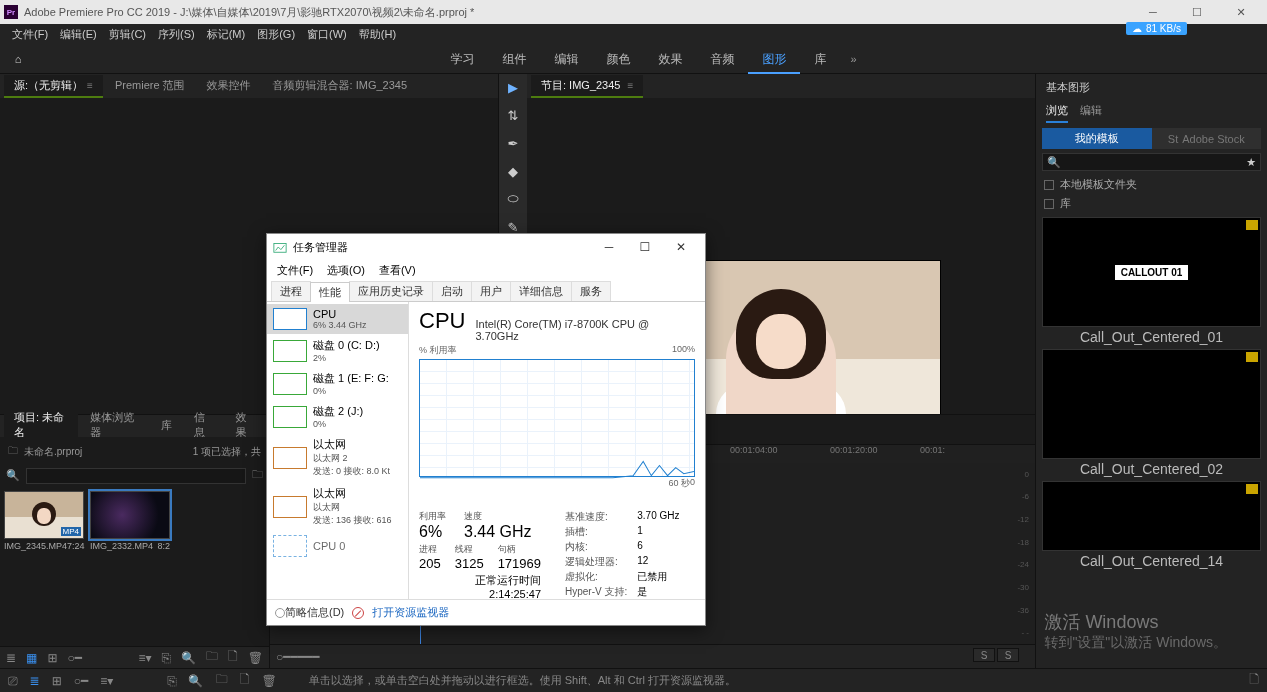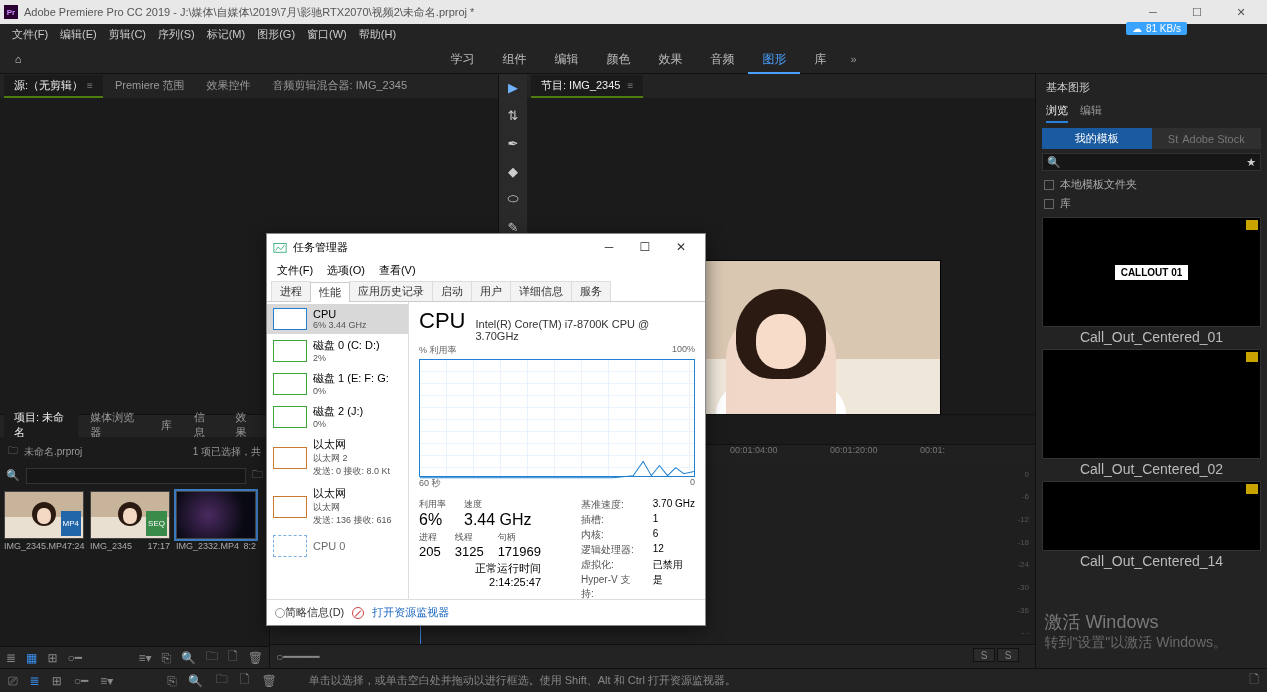--- a/index.html
+++ b/index.html
@@ -96,21 +96,21 @@
 .proj-search { display:flex; align-items:center; gap:6px; margin: 4px 2px;}
 .proj-search .sbox { flex:1; height:16px; background:#161616; border:1px solid #333;}
 .bins { display:flex; gap:6px; margin-top: 6px;}
 .bin { width: 80px;}
 .bin .th { height: 48px; background:#333; position:relative; border:1px solid #444; overflow:hidden;}
 .bin .th.selected { outline: 2px solid #3a7abf;}
 .bin .th .mini-person { position:absolute; inset:0; background: linear-gradient(180deg,#c8b49a 0%,#c8b49a 55%, #e9e0d2 55%);}
 .bin .th .mini-head { position:absolute; left:50%; top:10px; transform:translateX(-50%); width:24px; height:24px; background:#2a1a12; border-radius:50%;}
 .bin .th .mini-face { position:absolute; left:50%; top:16px; transform:translateX(-50%); width:14px; height:16px; background:#f3d8c4; border-radius:45%;}
 .bin .th .dark { position:absolute; inset:0; background: radial-gradient(circle at 40% 50%, #4a2a60 0%, #0a0a14 70%);}
-.bin .th .taglabel { position:absolute; right:2px; bottom:2px; background:#2266aa; color:#fff; font-size:8px; padding:8px 2px;}
+.bin .th .taglabel { position:absolute; right:2px; bottom:2px; background:#2266aa; color:#fff; font-size:8px; padding:0 2px;}
 .bin .meta { display:flex; justify-content:space-between; font-size:9px; color:#aaa; margin-top:2px;}
 .proj-footer { height: 22px; display:flex; align-items:center; gap: 10px; padding: 0 6px; border-top:1px solid #111; color:#888;}
 .proj-footer .ic { font-size:12px;}
 .proj-footer .ic.active { color:#3a90ef; }
 
 .timeline { flex:1; display:flex; flex-direction:column; background:#1b1b1b;}
 .tl-header { height: 30px; display:flex; align-items:center; padding: 0 8px; gap:8px; color:#888; border-bottom:1px solid #111; position:relative;}
 .tl-ruler { height: 18px; background:#202020; position:relative; font-size:9px; color:#777;}
 .tl-ruler .tick { position:absolute; top:0;}
 .tl-body { flex:1; position:relative; background:#1f1f1f;}
@@ -148,22 +148,22 @@
 .tm-chip.eth { border-color:#c77a2e;}
 .tm-rowtext .l1 { font-size:11px;}
 .tm-rowtext .l2 { font-size:9px; color:#555;}
 .tm-main { flex:1; padding: 6px 10px; position:relative; overflow:hidden;}
 .tm-h { display:flex; align-items:baseline; gap: 10px;}
 .tm-h .big { font-size: 22px; }
 .tm-h .sub { font-size: 11px; color:#333;}
 .tm-axis { display:flex; justify-content:space-between; font-size:9px; color:#666; margin-top:2px;}
 .tm-graph { height: 118px; border:1px solid #2180d0; background: repeating-linear-gradient(to bottom, transparent 0, transparent 11px, #eaf2fb 11px, #eaf2fb 12px), repeating-linear-gradient(to right, transparent 0, transparent 26px, #eaf2fb 26px, #eaf2fb 27px); position:relative; margin-top:2px;}
 .tm-graph svg { position:absolute; inset:0;}
-.tm-axis2 { display:flex; justify-content:space-between; font-size:9px; color:#666;}
-.tm-stats { display:flex; gap: 40px; margin-top: 8px;}
+.tm-axis2 { display:flex; justify-content:flex-end; font-size:9px; color:#666;}
+.tm-stats { display:flex; gap: 24px; margin-top: 20px;}
 .tm-col .lab { font-size:9px; color:#555;}
 .tm-col .val { font-size: 16px;}
 .tm-col .valm { font-size: 13px;}
 .tm-kv { font-size: 10px; display:grid; grid-template-columns: auto auto; column-gap: 10px; row-gap: 1px; align-content:start;}
 .tm-kv .k { color:#555;}
 .tm-foot { height: 26px; border-top:1px solid #ddd; display:flex; align-items:center; padding: 0 8px; gap: 8px;}
 .tm-foot .less { display:flex; align-items:center; gap:0; color:#333;}
 .tm-foot .link { color:#1a66c0; display:flex; align-items:center; gap:4px;}
 .circ { width:10px; height:10px; border:1px solid #999; border-radius:50%; display:inline-block;}
 .noimg { width:12px; height:12px; border:1px solid #c44; border-radius:50%; position:relative;}
@@ -376,32 +376,20 @@
               <div class="mini-head"></div>
               <div class="mini-face"></div>
               <div class="taglabel">MP4</div>
             </div>
           <div class="meta">
               <span>IMG_2345.MP4</span>
               <span>7:24</span>
             </div>
         </div>
         <div class="bin">
-          <div class="th">
-              <div class="mini-person"></div>
-              <div class="mini-head"></div>
-              <div class="mini-face"></div>
-              <div class="taglabel" style="background:#3a8a4a;">SEQ</div>
-            </div>
-          <div class="meta">
-              <span>IMG_2345</span>
-              <span>17:17</span>
-            </div>
-        </div>
-        <div class="bin">
           <div class="th selected">
               <div class="dark"></div>
             </div>
           <div class="meta">
               <span>IMG_2332.MP4</span>
               <span>8:2</span>
             </div>
         </div>
       </div>
     </div>

